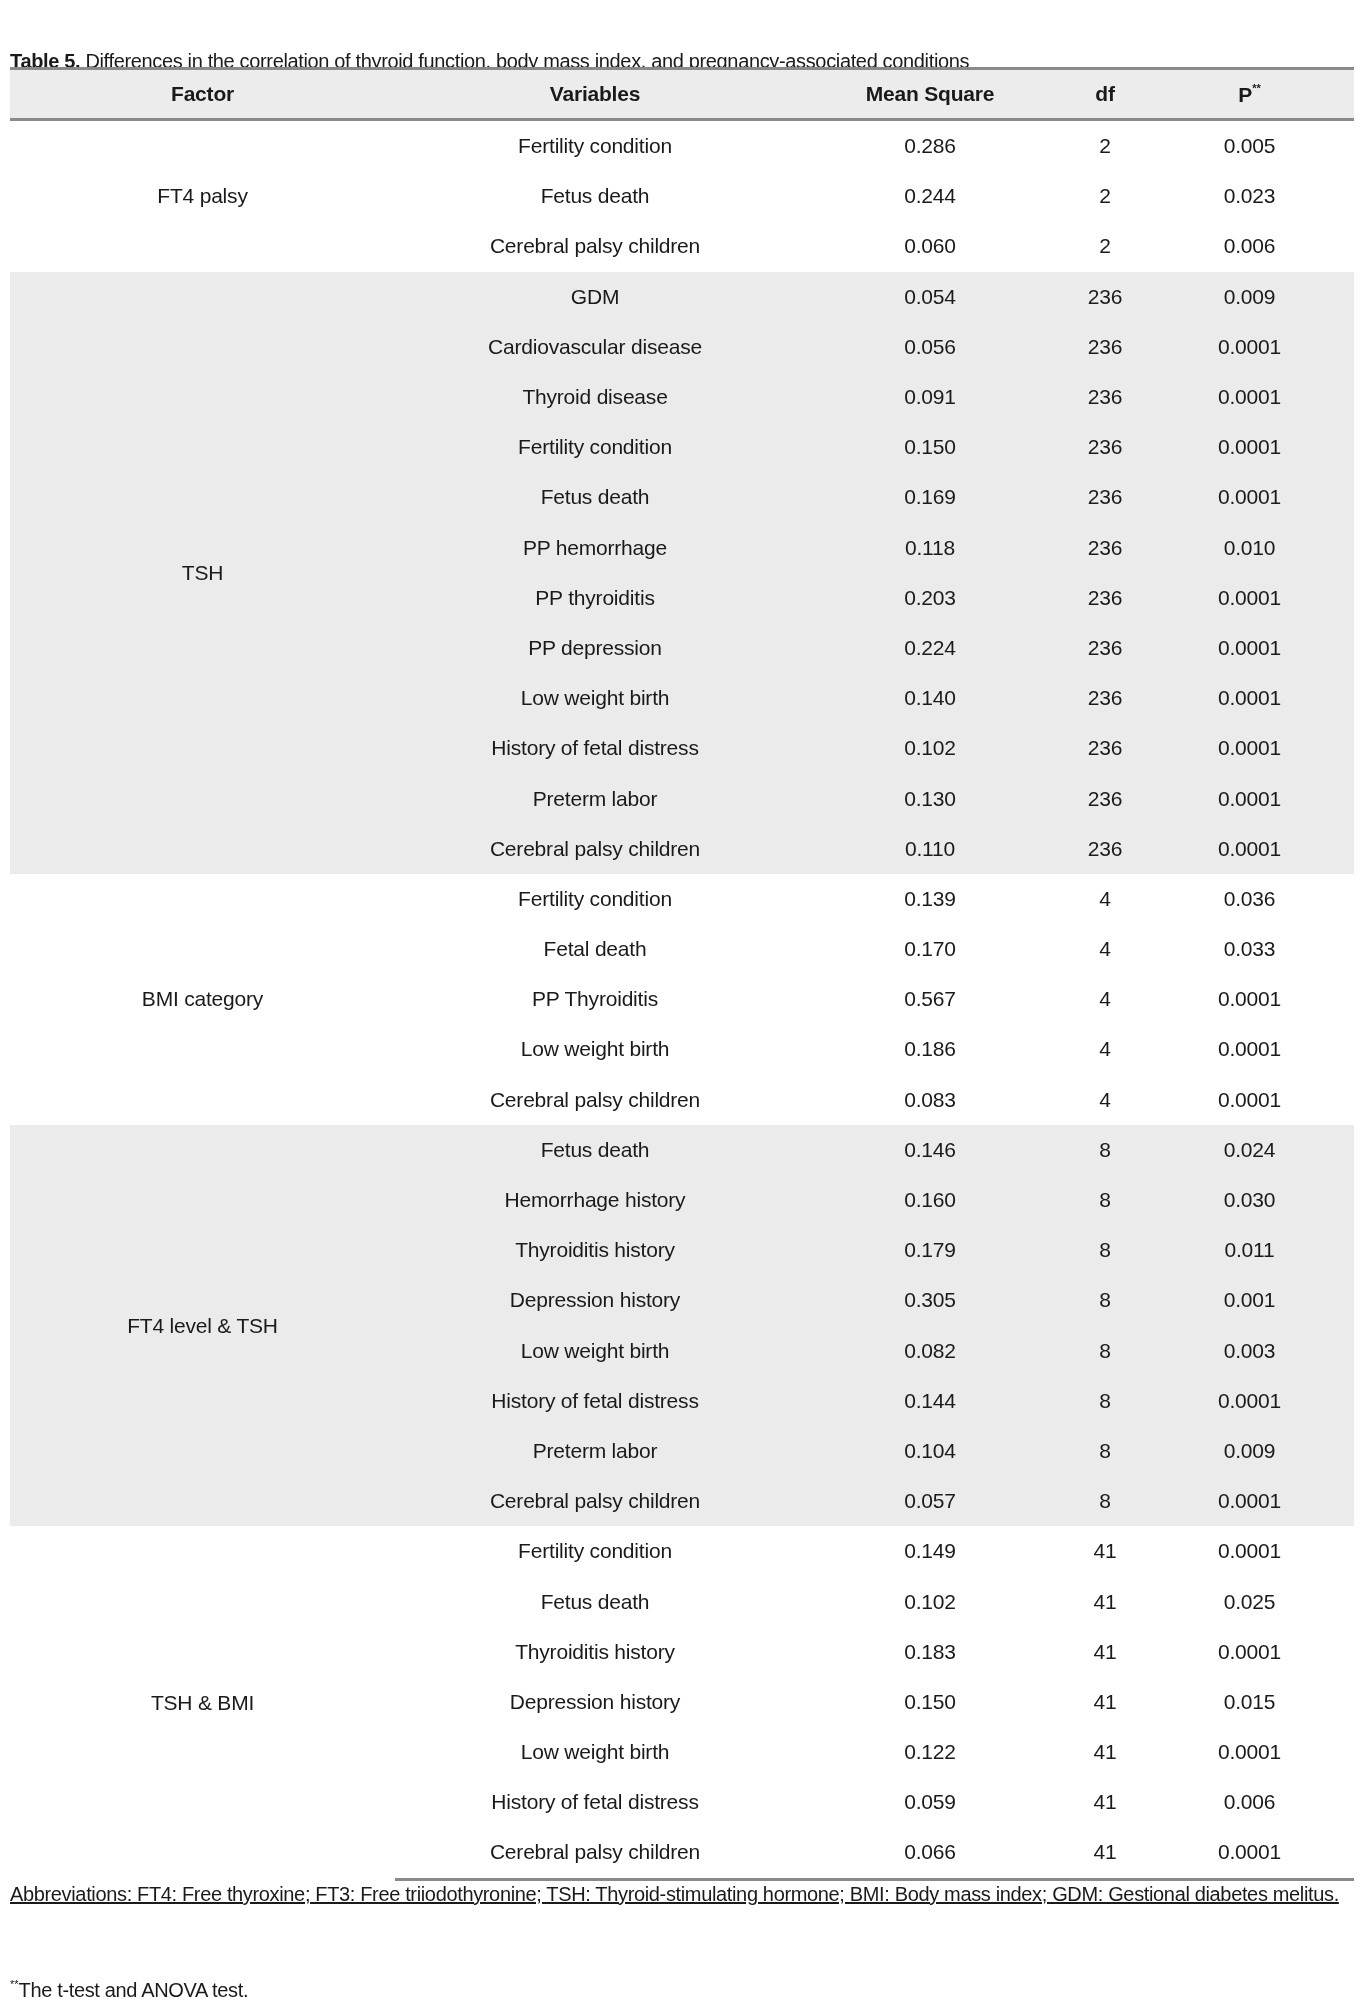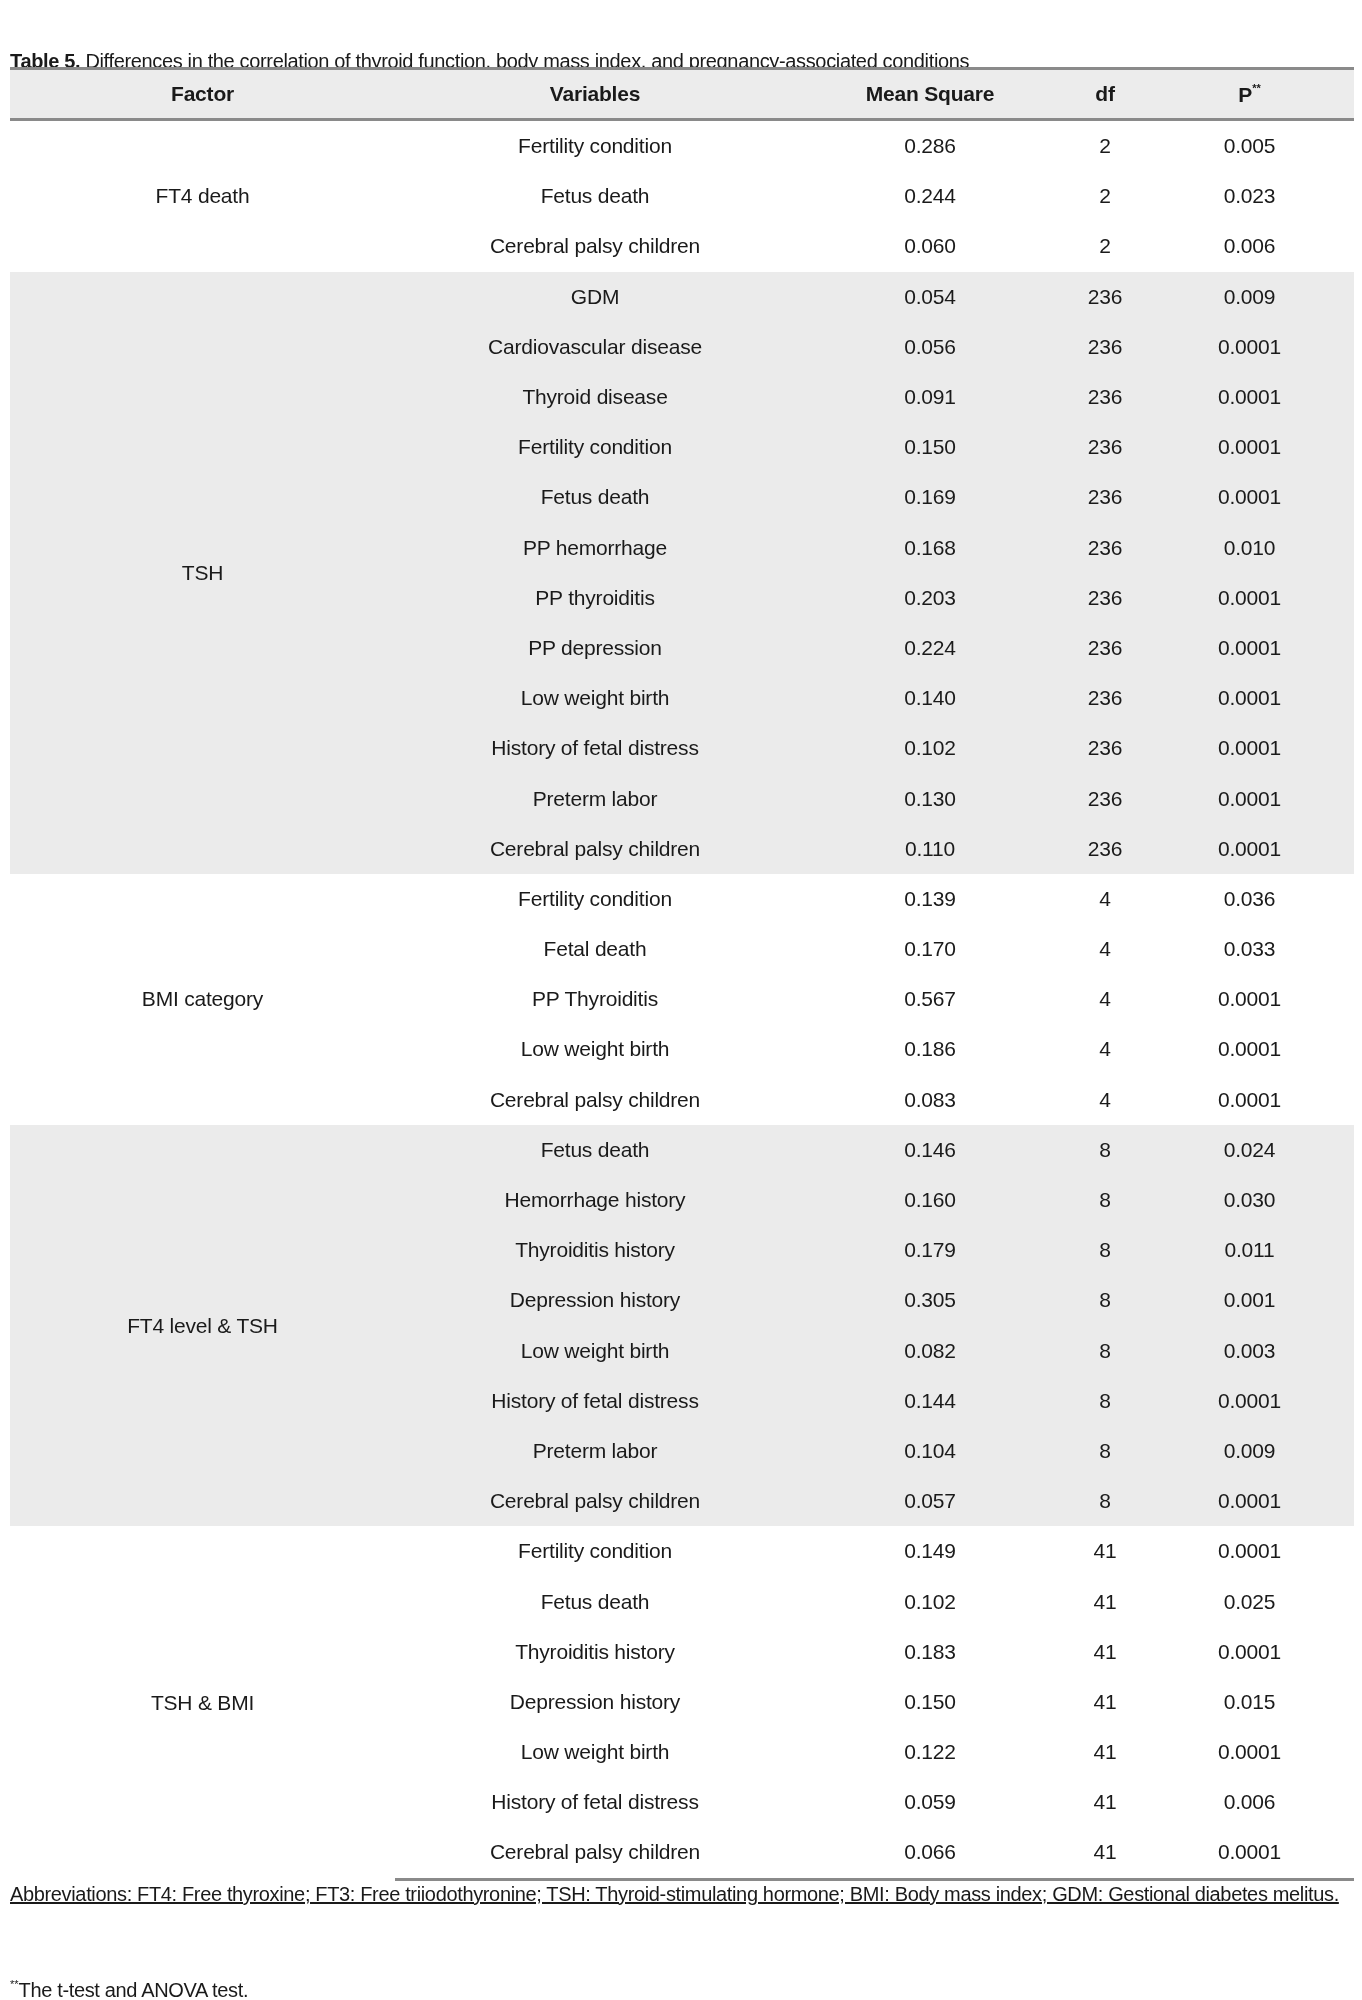--- a/index.html
+++ b/index.html
@@ -64,21 +64,21 @@
     <tr>
       <th>Factor</th>
       <th>Variables</th>
       <th>Mean Square</th>
       <th>df</th>
       <th><span>P</span><sup class="star">**</sup></th>
     </tr>
   </thead>
   <tbody id="tbody">
       <tr class="grp-plain">
-        <td rowspan="3">FT4 death</td>
+        <td rowspan="3">FT4 palsy</td>
         <td>Fertility condition</td>
         <td>0.286</td>
         <td>2</td>
         <td>0.005</td>
       </tr>
       <tr class="grp-plain">
         <td>Fetus death</td>
         <td>0.244</td>
         <td>2</td>
         <td>0.023</td>
@@ -115,21 +115,21 @@
         <td>0.0001</td>
       </tr>
       <tr class="grp-shaded">
         <td>Fetus death</td>
         <td>0.169</td>
         <td>236</td>
         <td>0.0001</td>
       </tr>
       <tr class="grp-shaded">
         <td>PP hemorrhage</td>
-        <td>0.168</td>
+        <td>0.118</td>
         <td>236</td>
         <td>0.010</td>
       </tr>
       <tr class="grp-shaded">
         <td>PP thyroiditis</td>
         <td>0.203</td>
         <td>236</td>
         <td>0.0001</td>
       </tr>
       <tr class="grp-shaded">

